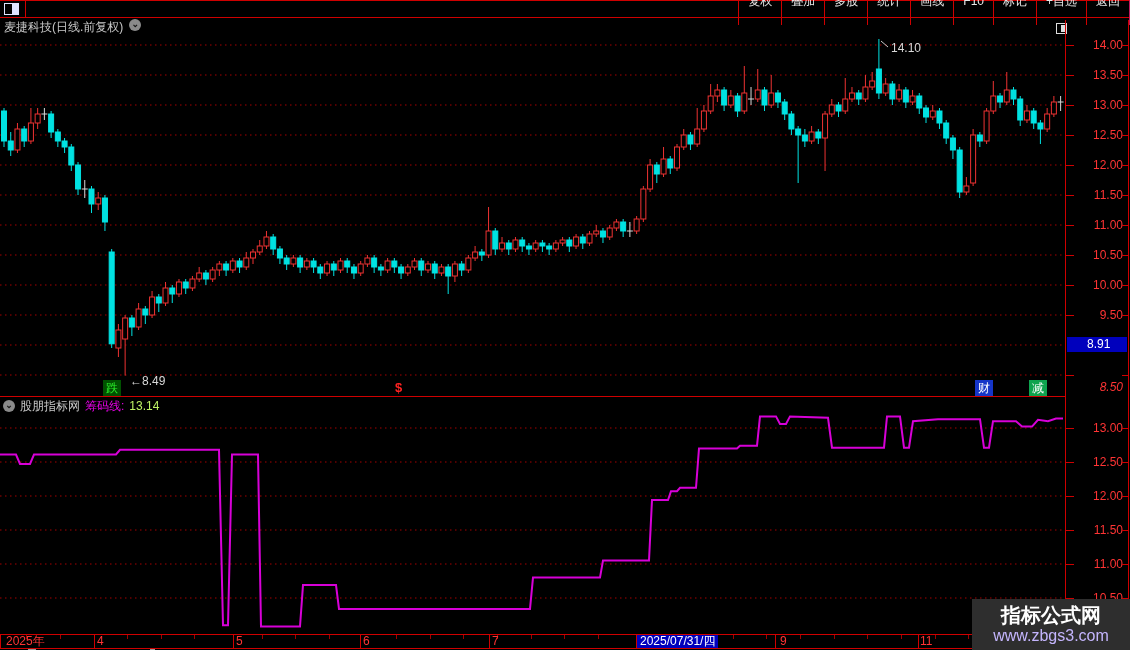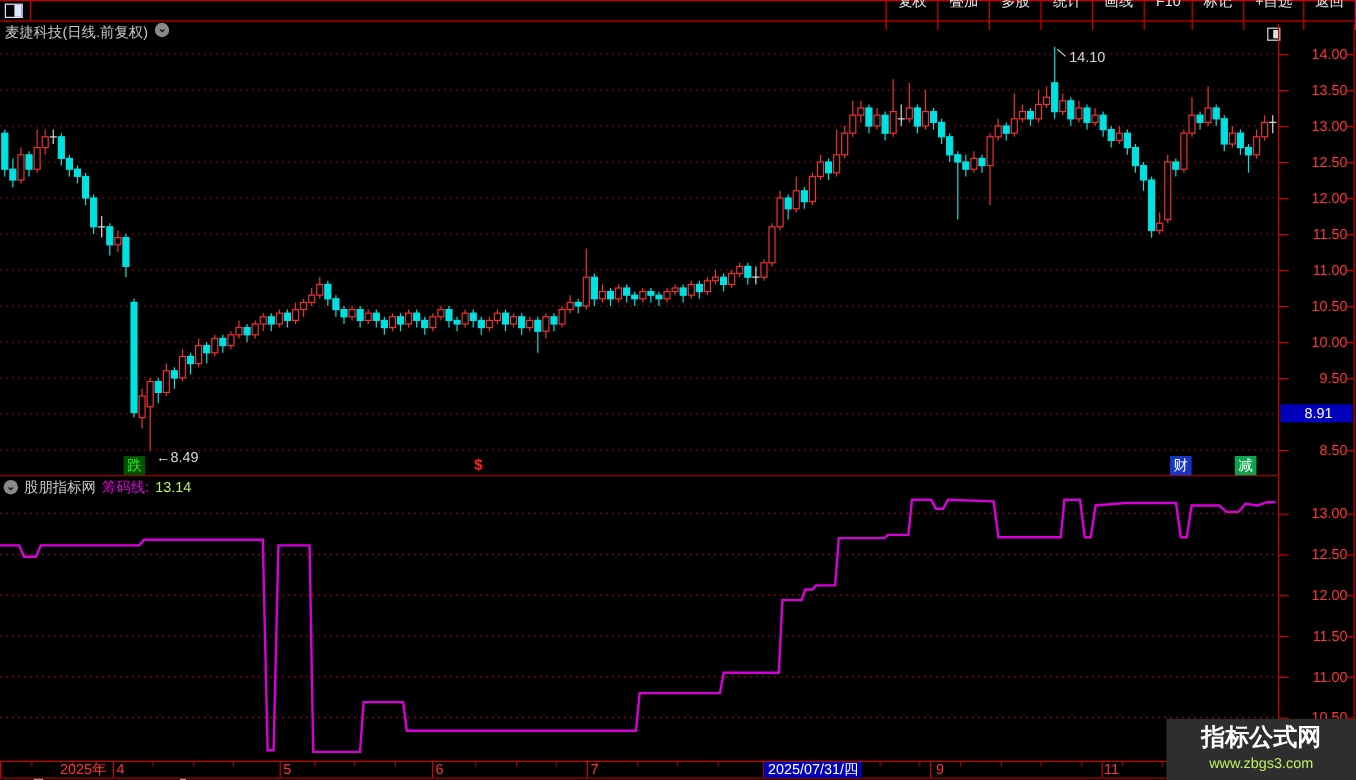--- a/index.html
+++ b/index.html
@@ -57,21 +57,21 @@
   .mb{position:absolute;top:0;width:1px;height:13px;background:#cf0000}
   .wt{position:absolute;top:0;width:1px;height:4px;background:#9c0000}
   .datebox{position:absolute;top:0;height:13px;background:#0000bd;color:#fff;
        padding:0 3px;line-height:13px}
   #bottom-strip{position:absolute;top:649px;left:0;width:1130px;height:1px;background:#000}
   #bottom-strip i{position:absolute;top:0;height:1px;background:#9a9a9a}
   
   .watermark{position:absolute;left:972px;top:599px;width:158px;height:51px;background:#2e2e2e;
        z-index:20;display:flex;flex-direction:column;align-items:center;justify-content:center;color:#fff}
   .wm1{font-weight:bold;font-size:20px;line-height:23px}
-  .wm2{font-size:12px;color:#bef264;line-height:18px}
+  .wm2{font-size:16px;color:#c4b5fd;line-height:18px}
 </style>
 </head>
 <body>
 
 <div class="menubar">
   <span class="appicon-wrap">
     <span class="appicon">
         <i></i>
         <i class="f"></i>
       </span>
@@ -480,21 +480,21 @@
     <div class="tickR" style="top: 205px;"></div>
     <div class="pl" style="top: 228px;">10.50</div>
     <div class="tickL" style="top: 235px;"></div>
     <div class="tickR" style="top: 235px;"></div>
     <div class="pl" style="top: 258px;">10.00</div>
     <div class="tickL" style="top: 265px;"></div>
     <div class="tickR" style="top: 265px;"></div>
     <div class="pl" style="top: 288px;">9.50</div>
     <div class="tickL" style="top: 295px;"></div>
     <div class="tickR" style="top: 295px;"></div>
-    <div class="pl" style="top: 348px;">8.50</div>
+    <div class="pl" style="top: 360px; font-style: italic;">8.50</div>
     <div class="tickL" style="top: 355px;"></div>
     <div class="tickR" style="top: 355px;"></div>
     <div class="pl" style="top: 401px;">13.00</div>
     <div class="tickL" style="top: 408px;"></div>
     <div class="tickR" style="top: 408px;"></div>
     <div class="pl" style="top: 435px;">12.50</div>
     <div class="tickL" style="top: 442px;"></div>
     <div class="tickR" style="top: 442px;"></div>
     <div class="pl" style="top: 469px;">12.00</div>
     <div class="tickL" style="top: 476px;"></div>
@@ -539,21 +539,21 @@
     <div class="wt" style="left: 733px;"></div>
     <div class="wt" style="left: 766px;"></div>
     <div class="wt" style="left: 800px;"></div>
     <div class="wt" style="left: 834px;"></div>
     <div class="wt" style="left: 867px;"></div>
     <div class="wt" style="left: 901px;"></div>
     <div class="wt" style="left: 935px;"></div>
     <div class="wt" style="left: 968px;"></div>
     <div class="wt" style="left: 1002px;"></div>
     <div class="wt" style="left: 1035px;"></div>
-    <div class="ml" style="left: 6px; margin-left: 44px;">2025年</div>
+    <div class="ml" style="left: 6px;">2025年</div>
     <div class="ml" style="left: 97px;">4</div>
     <div class="ml" style="left: 236px;">5</div>
     <div class="ml" style="left: 363px;">6</div>
     <div class="ml" style="left: 492px;">7</div>
     <div class="ml" style="left: 780px;">9</div>
     <div class="ml" style="left: 920px;">11</div>
     <div class="datebox" style="left: 637px;">2025/07/31/四</div>
   </div>
 <div id="bottom-strip">
     <i style="left:28px;width:8px"></i>

